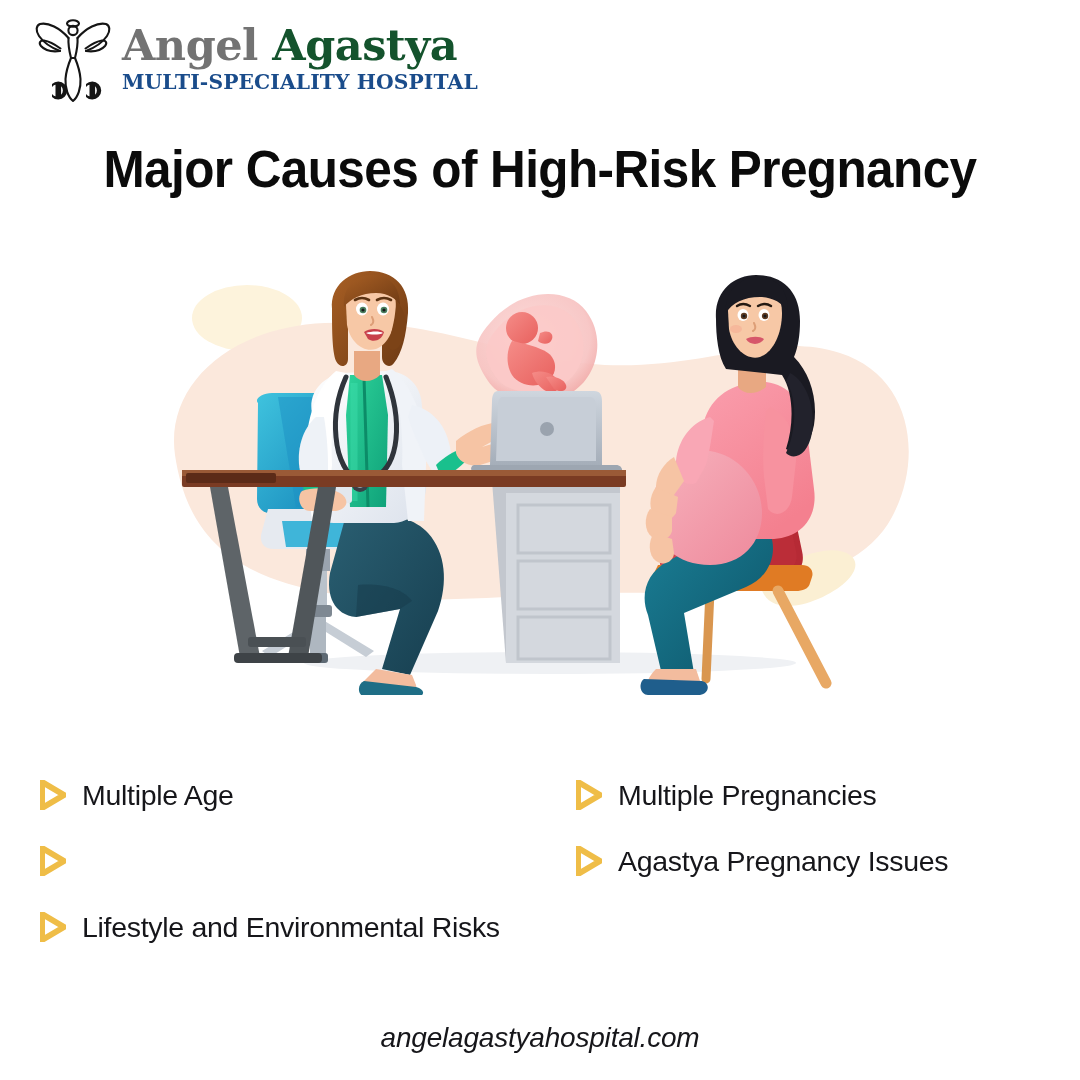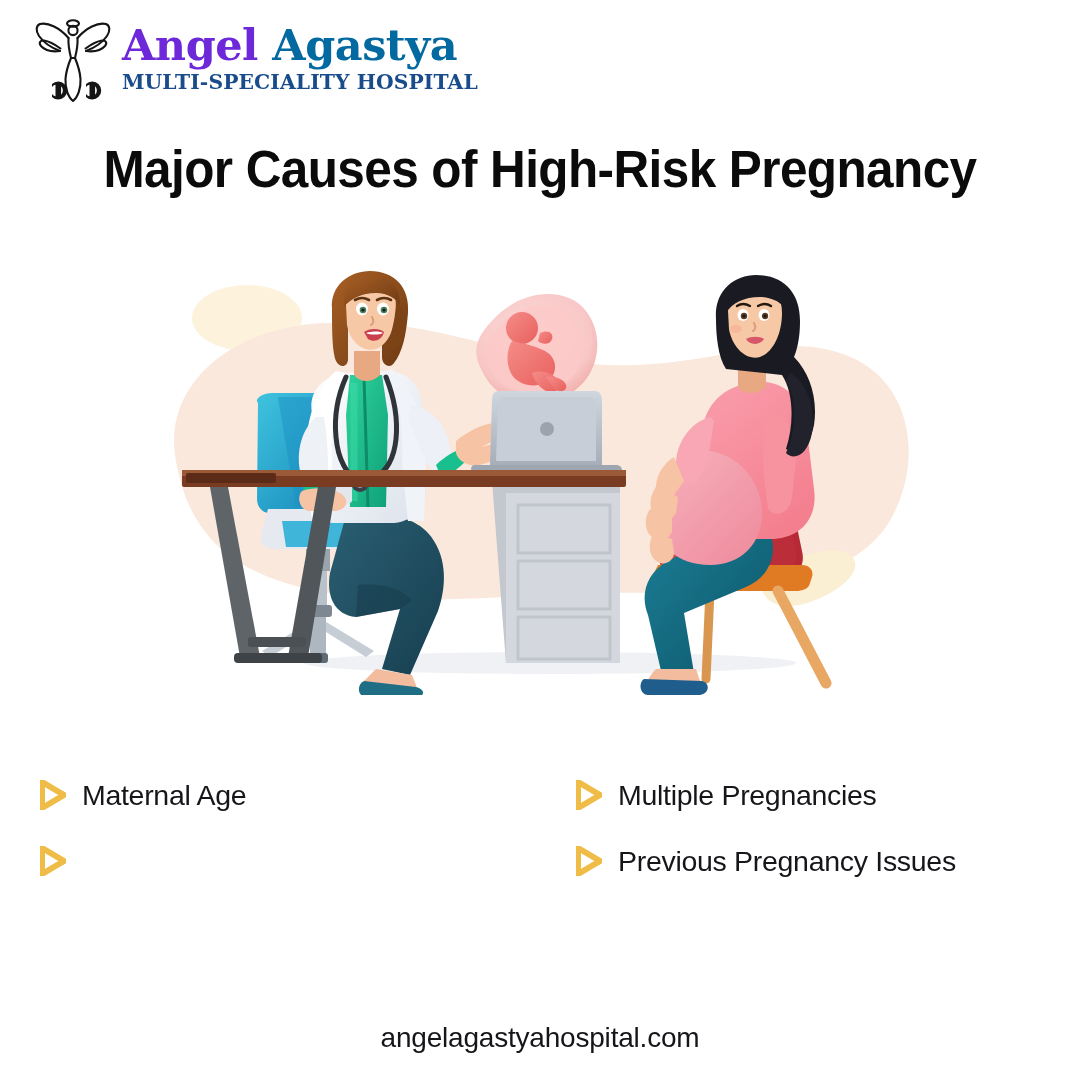--- a/index.html
+++ b/index.html
@@ -20,22 +20,22 @@
   #logo-mark { width:86px; height:92px; flex:0 0 86px; }
   #logo-text { display:flex; flex-direction:column; justify-content:center; padding-top:2px; }
   #logo-wordmark {
     font-family:"DejaVu Serif", serif;
     font-weight:700;
     font-size:43px;
     line-height:1.02;
     letter-spacing:-0.5px;
     white-space:nowrap;
   }
-  #logo-word-angel { color:#6d28d9; }
-  #logo-word-agastya { color:#0369a1;margin-top:34px; }
+  #logo-word-angel { color:#737373; }
+  #logo-word-agastya { color:#14532d;margin-top:34px; }
   #logo-tagline {
     font-family:"DejaVu Serif", serif;
     font-weight:700;
     color:#1A4C8B;
     font-size:20.5px;
     letter-spacing:0.1px;
     line-height:1.2;
     margin-top:2px;
     white-space:nowrap;
     transform:scaleX(0.99);
@@ -87,20 +87,21 @@
 
   
   #footer-url {
     position:absolute;
     left:0; right:0; bottom:26px;
     text-align:center;
     font-family:"Liberation Sans", sans-serif;
     font-size:28px;
     color:#16161A;
     letter-spacing:-0.2px;
+    font-style:italic;
   }
 </style>
 </head>
 <body>
 
 <div id="logo-block">
   <svg id="logo-mark" viewBox="0 0 86 92">
     <g fill="none" stroke="#151515" stroke-width="2.1" stroke-linecap="round" stroke-linejoin="round">
 
       <ellipse cx="43" cy="11.5" rx="6" ry="3.2"></ellipse>
@@ -376,40 +377,46 @@
   </g>
 </svg>
 </div>
 
 <div id="causes-list">
 
   <div class="cause-item col-left">
     <svg class="bullet-arrow" viewBox="0 0 26 30">
       <path d="M2 2 L24 15 L2 28 Z" fill="none" stroke="#EFBD47" stroke-width="6" stroke-linejoin="miter"></path>
     </svg>
-    <span class="cause-label">Maternal Age</span>
+    <span class="cause-label">Multiple Age</span>
   </div>
 
   <div class="cause-item col-right">
     <svg class="bullet-arrow" viewBox="0 0 26 30">
       <path d="M2 2 L24 15 L2 28 Z" fill="none" stroke="#EFBD47" stroke-width="6" stroke-linejoin="miter"></path>
     </svg>
     <span class="cause-label">Multiple Pregnancies</span>
   </div>
 
   <div class="cause-item col-left">
     <svg class="bullet-arrow" viewBox="0 0 26 30">
       <path d="M2 2 L24 15 L2 28 Z" fill="none" stroke="#EFBD47" stroke-width="6" stroke-linejoin="miter"></path>
     </svg>
   </div>
 
   <div class="cause-item col-right">
     <svg class="bullet-arrow" viewBox="0 0 26 30">
       <path d="M2 2 L24 15 L2 28 Z" fill="none" stroke="#EFBD47" stroke-width="6" stroke-linejoin="miter"></path>
     </svg>
-    <span class="cause-label">Previous Pregnancy Issues</span>
-  </div>
-
+    <span class="cause-label">Agastya Pregnancy Issues</span>
+  </div>
+
+  <div class="cause-item col-left">
+    <svg class="bullet-arrow" viewBox="0 0 26 30">
+      <path d="M2 2 L24 15 L2 28 Z" fill="none" stroke="#EFBD47" stroke-width="6" stroke-linejoin="miter"></path>
+    </svg>
+    <span class="cause-label">Lifestyle and Environmental Risks</span>
+  </div>
 
 
 </div>
 
 <div id="footer-url">angelagastyahospital.com</div>
 
 </body></html>

